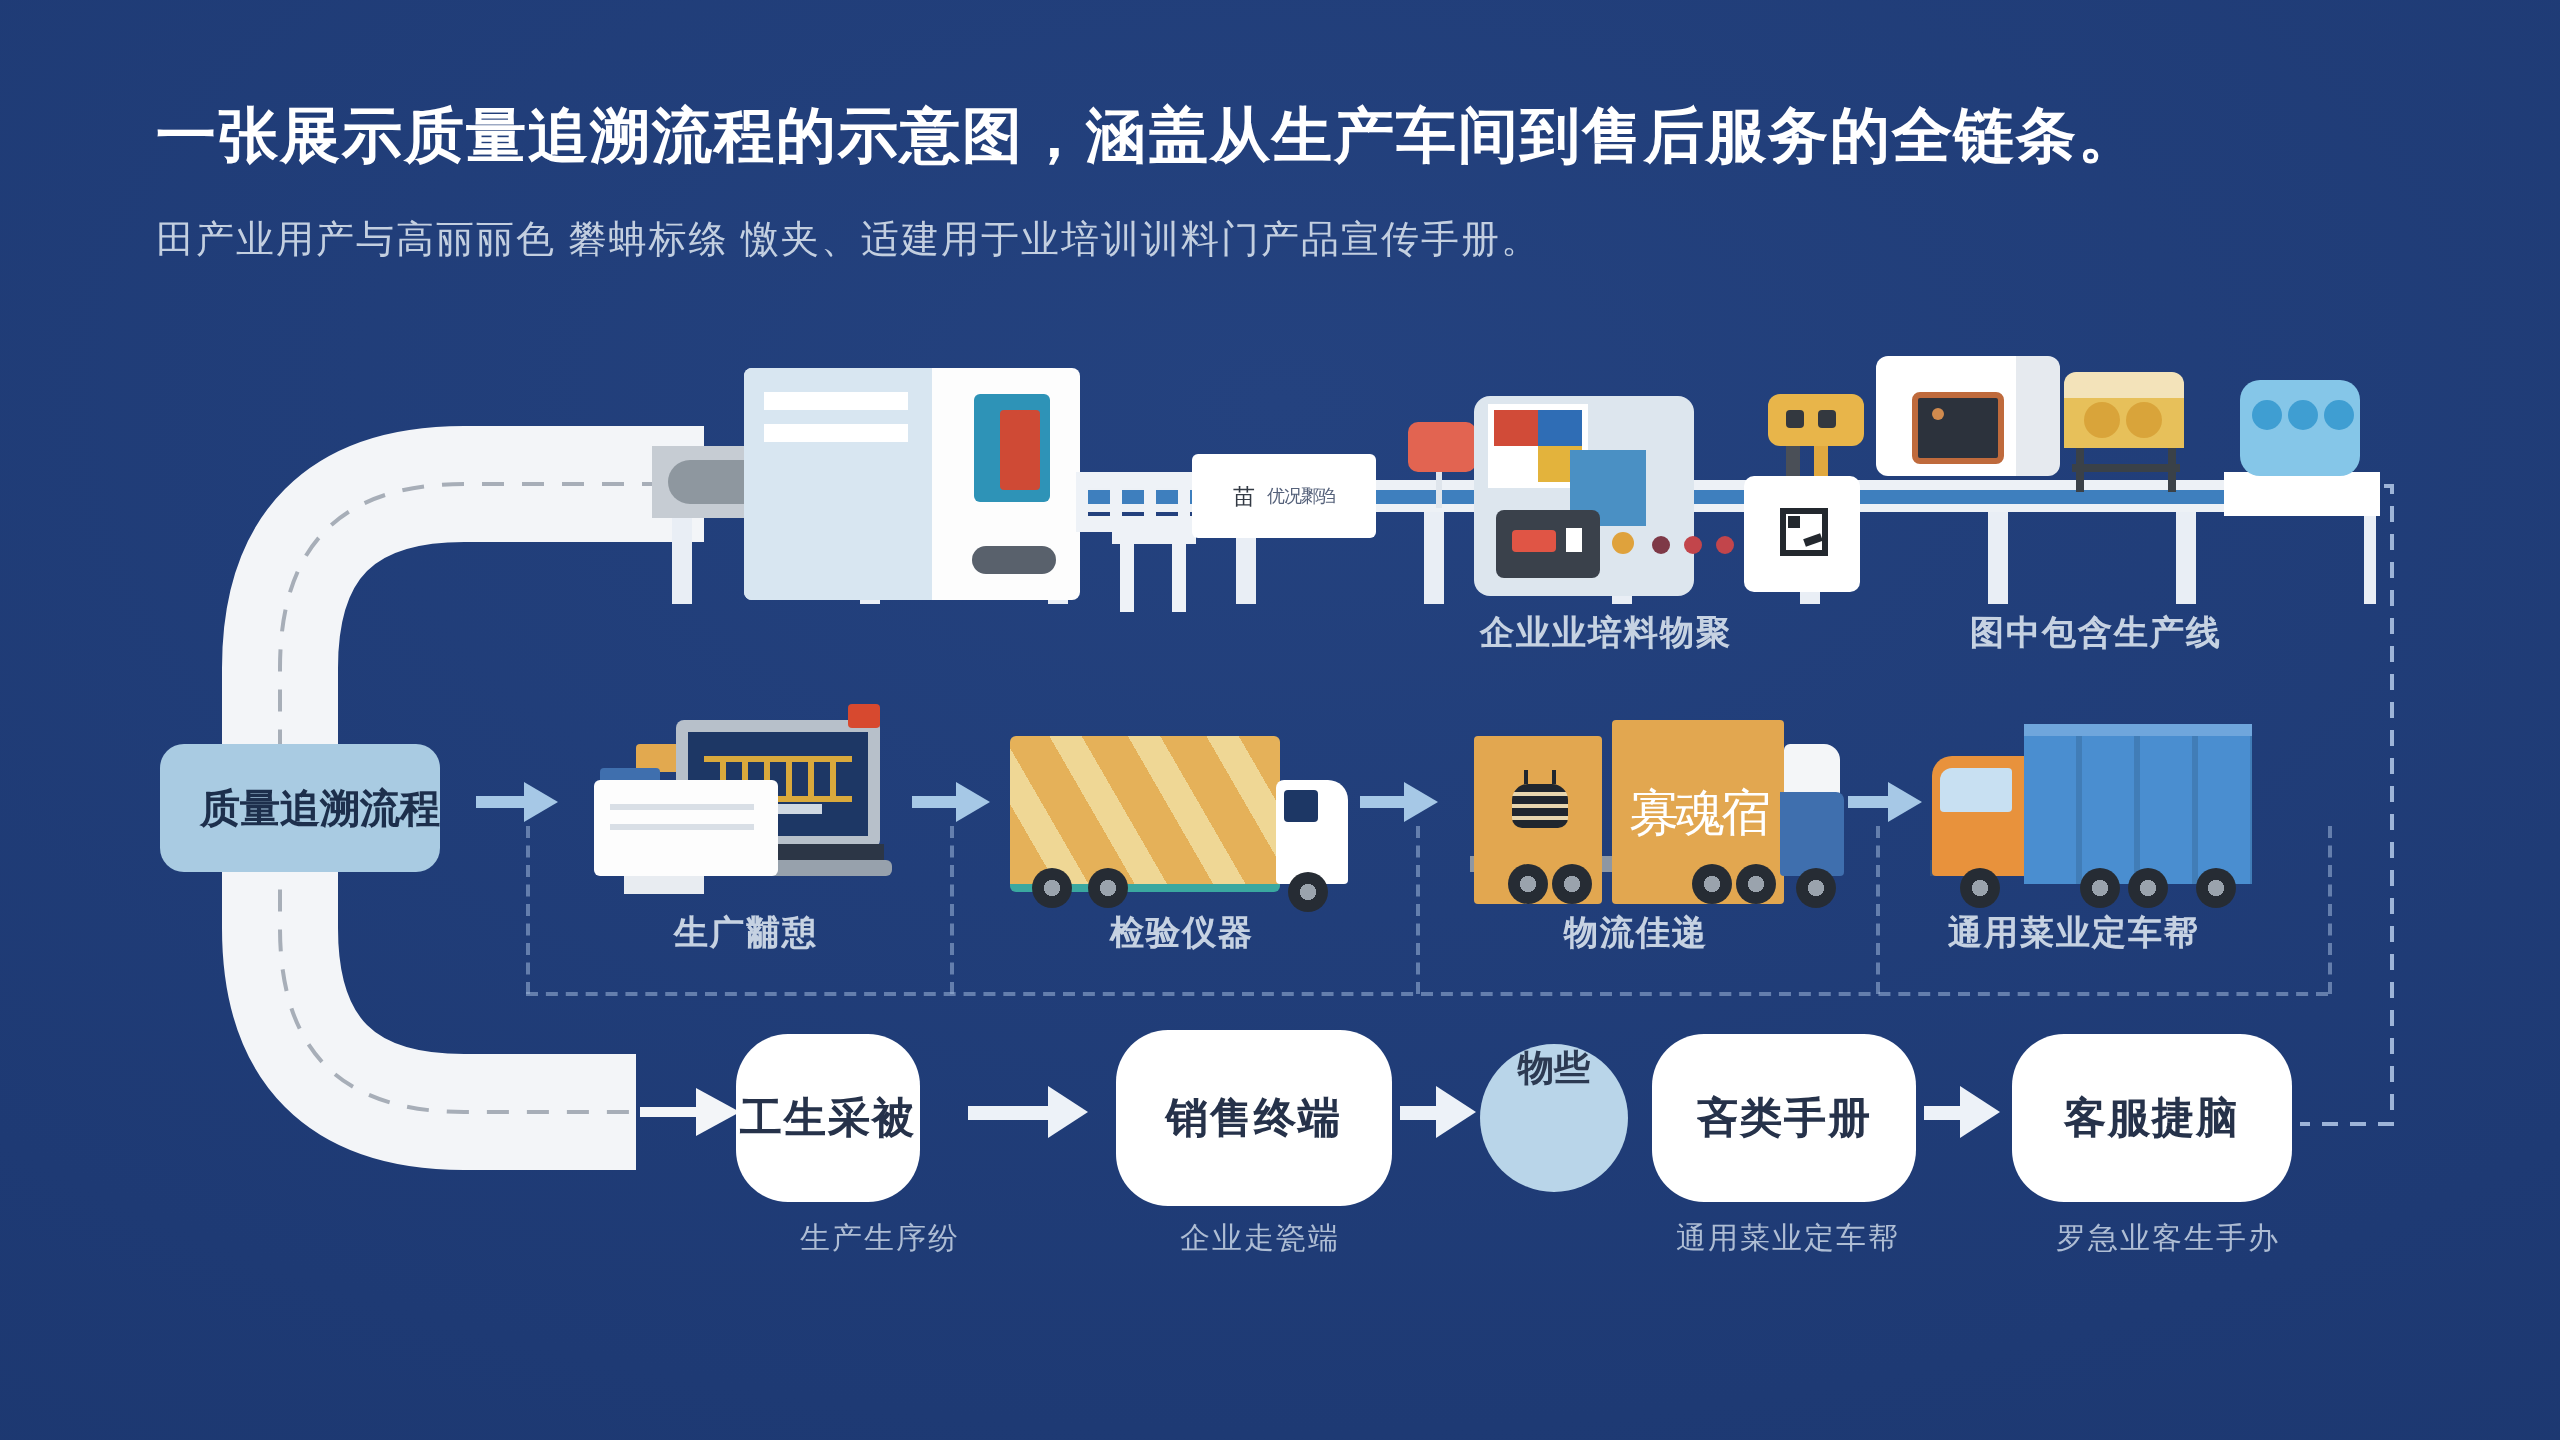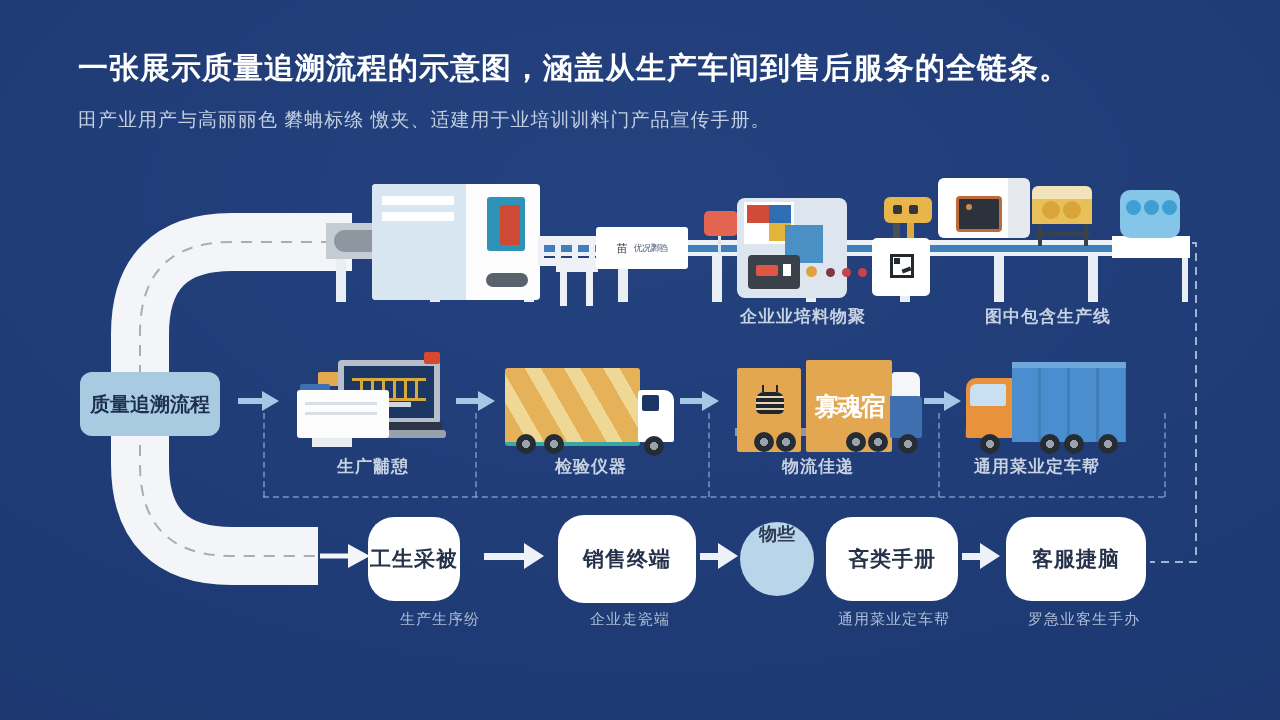--- a/index.html
+++ b/index.html
@@ -4,21 +4,21 @@
 <style>
   html,body{margin:0;padding:0;}
   #canvas{position:relative;width:1280px;height:720px;overflow:hidden;
     background:radial-gradient(130% 130% at 50% 28%, #24427f 0%, #1e3a74 55%, #1a346a 100%);
     font-family:"Liberation Sans","DejaVu Sans",sans-serif;}
   .abs{position:absolute;}
   #title{left:78px;top:48px;width:1140px;color:#ffffff;font-size:30px;font-weight:800;letter-spacing:1px;}
   #subtitle{left:78px;top:107px;width:900px;color:#c3cfe0;font-size:19px;letter-spacing:1px;}
   
   #flow-box{left:80px;top:372px;width:140px;height:64px;background:#a9cbe2;border-radius:12px;
-    display:flex;align-items:center;justify-content:center;color:#1d2f4c;font-size:20px;font-weight:700;}
+    display:flex;align-items:center;justify-content:flex-end;color:#1d2f4c;font-size:20px;font-weight:700;}
   
   .dash-v{border-left:2px dashed rgba(157,180,216,.55);width:0;height:84px;top:413px;}
   .dash-h{border-top:2px dashed rgba(157,180,216,.55);height:0;}
   
   #legs{left:336px;top:254px;width:852px;height:48px;
     background:repeating-linear-gradient(90deg,#e9eef5 0 10px,transparent 10px 94px);}
   #belt{left:330px;top:240px;width:856px;height:16px;background:#edf1f6;}
   #belt-stripe{left:330px;top:245px;width:856px;height:7px;background:#3e7fbe;}
   
   #m1-infeed{left:326px;top:223px;width:132px;height:36px;background:#c6ccd3;}
@@ -103,21 +103,21 @@
   #ct-box{left:505px;top:368px;width:135px;height:74px;border-radius:3px;border-bottom:4px solid #3aa8a0;
     background:repeating-linear-gradient(60deg,#e5b159 0 20px,#efd795 20px 34px);}
   #ct-cab{left:638px;top:390px;width:36px;height:52px;background:#ffffff;border-radius:4px 10px 2px 2px;}
   #ct-win{left:642px;top:395px;width:17px;height:16px;background:#1d3765;border-radius:2px;}
   .wheel{width:20px;height:20px;border-radius:50%;
     background:radial-gradient(circle at 50% 50%,#9aa3ad 0 4px,#262c34 4px);}
   
   #bt-box1{left:737px;top:368px;width:64px;height:84px;background:#e2a750;border-radius:2px;}
   #bt-box2{left:806px;top:360px;width:86px;height:92px;background:#e2a750;border-radius:2px;
     display:flex;align-items:center;justify-content:center;}
-  #bt-text{color:#ffffff;font-size:25px;font-weight:700;letter-spacing:-2px;}
+  #bt-text{color:#ffffff;font-size:25px;font-weight:400;letter-spacing:-2px;}
   #beetle{left:756px;top:392px;width:28px;height:22px;border-radius:8px 8px 5px 5px;
     background:repeating-linear-gradient(180deg,#20262e 0 4px,#e8d6ae 4px 6px);}
   .antenna{width:2px;height:7px;background:#20262e;top:385px;}
   #bt-cabtop{left:892px;top:372px;width:28px;height:26px;background:#f4f6f8;border-radius:3px 8px 0 0;}
   #bt-cabbody{left:890px;top:396px;width:32px;height:42px;background:#3f6fae;border-radius:0 4px 2px 2px;}
   #bt-base{left:735px;top:428px;width:168px;height:8px;background:#8e97a3;}
   
   #obt-cab{left:966px;top:378px;width:48px;height:60px;background:#e8923c;border-radius:10px 2px 2px 2px;}
   #obt-win{left:970px;top:384px;width:36px;height:22px;background:#c8e0f2;border-radius:6px 2px 2px 2px;}
   #obt-box{left:1012px;top:362px;width:114px;height:80px;background:#4a8ed0;

